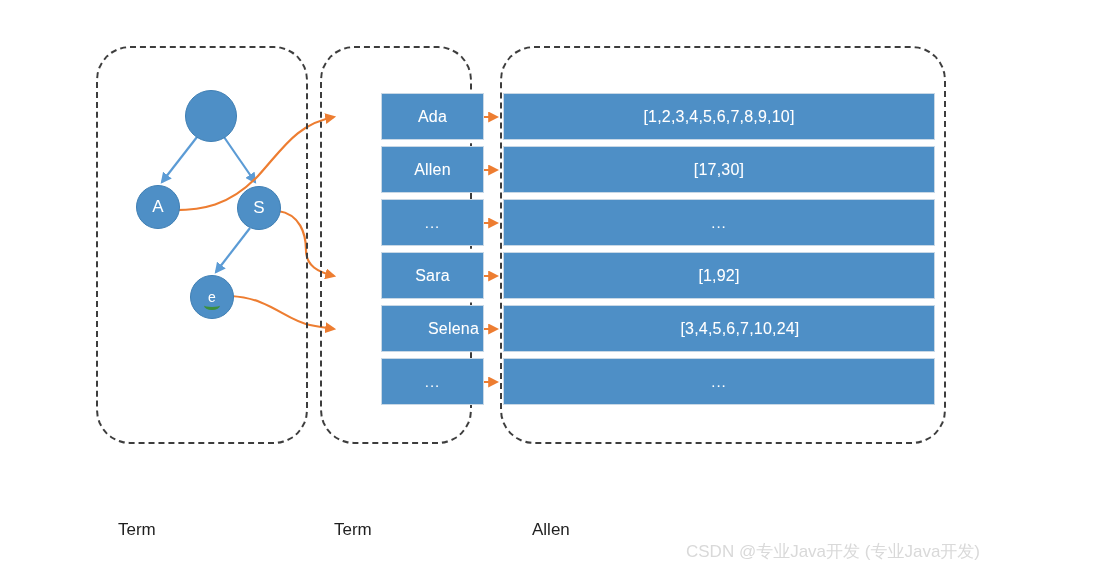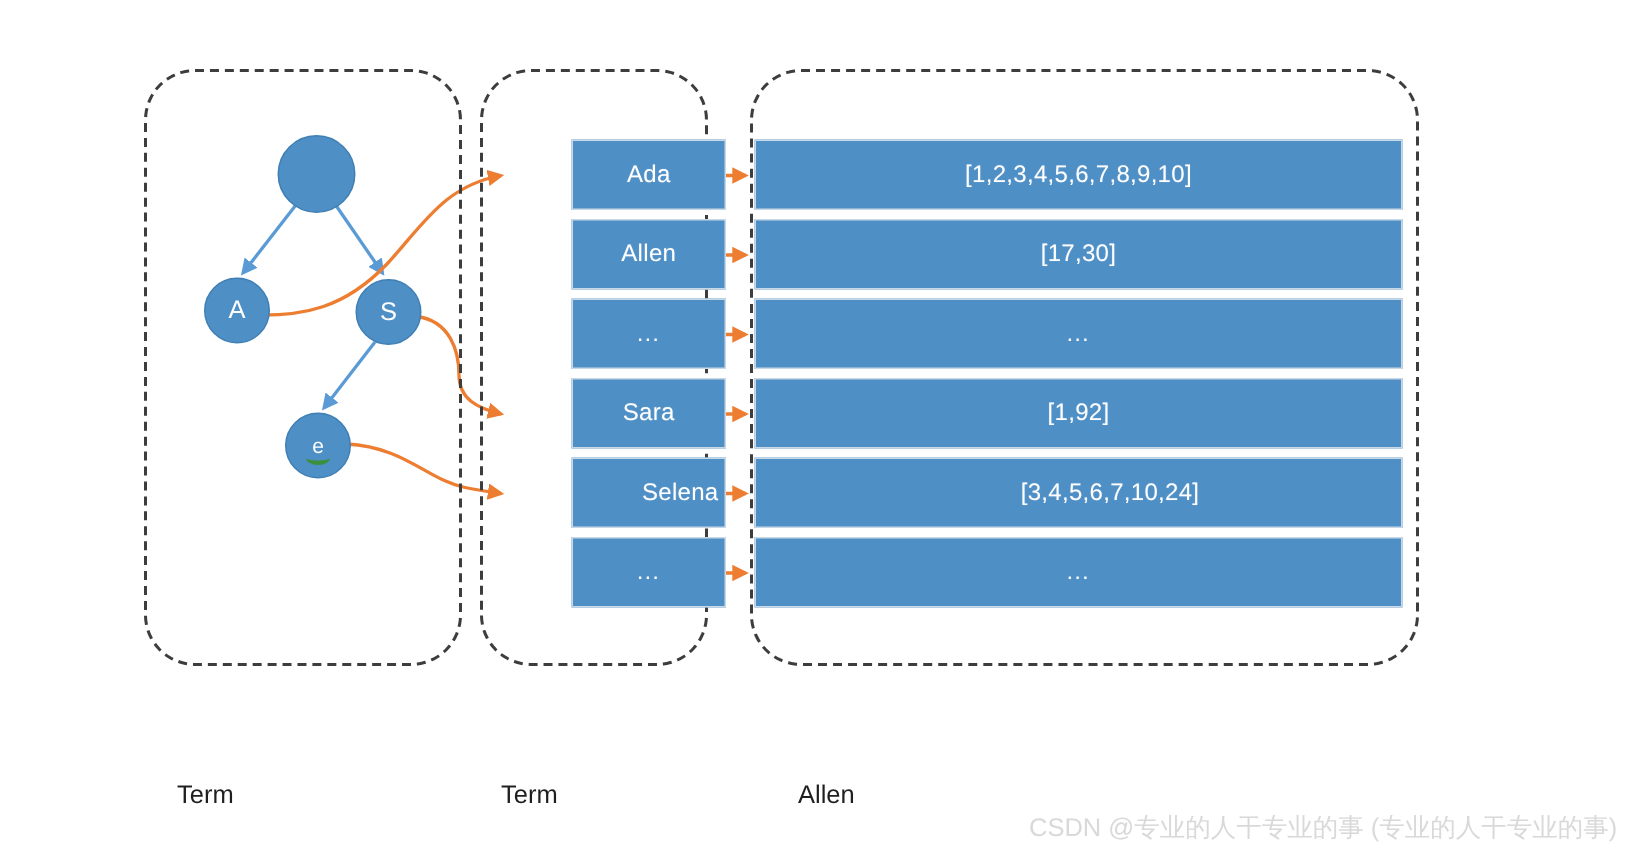--- a/index.html
+++ b/index.html
@@ -184,13 +184,13 @@
 </div>
 <div class="caption" id="caption-term-dict">
   <div>Term</div>
   
 </div>
 <div class="caption" id="caption-posting">
   <div>Allen</div>
   
 </div>
 
-<div id="watermark">CSDN @专业的人干专业的事 (专业的人干专业的事)</div>
+<div id="watermark">CSDN @专业Java开发 (专业Java开发)</div>
 
 </body></html>

